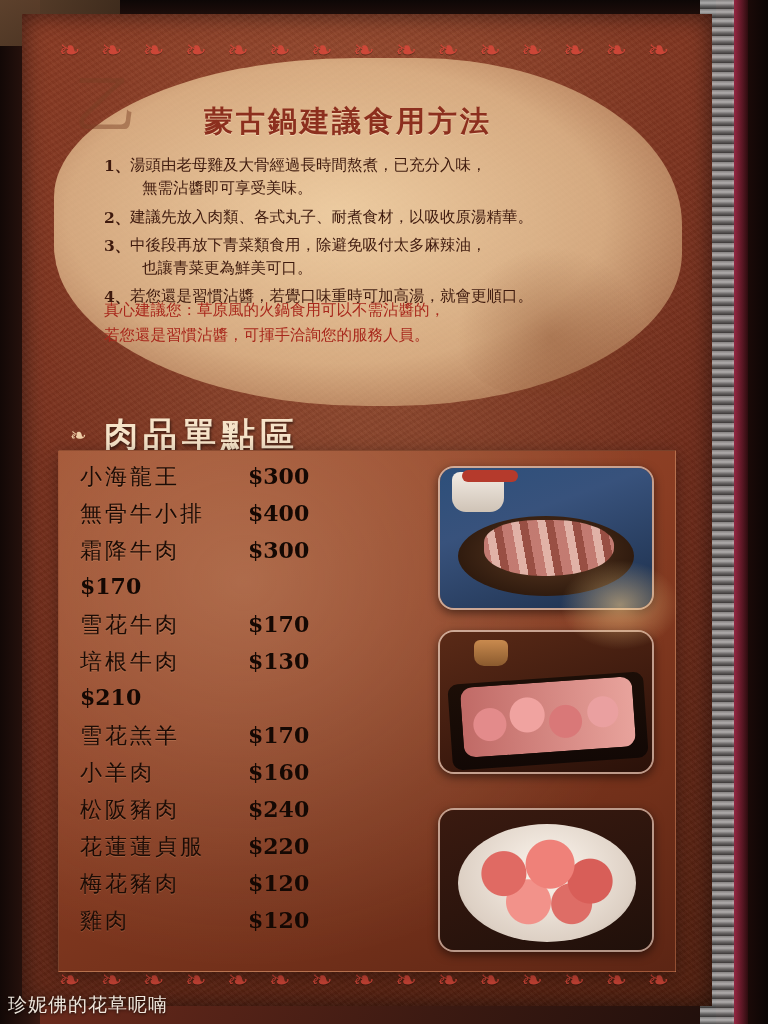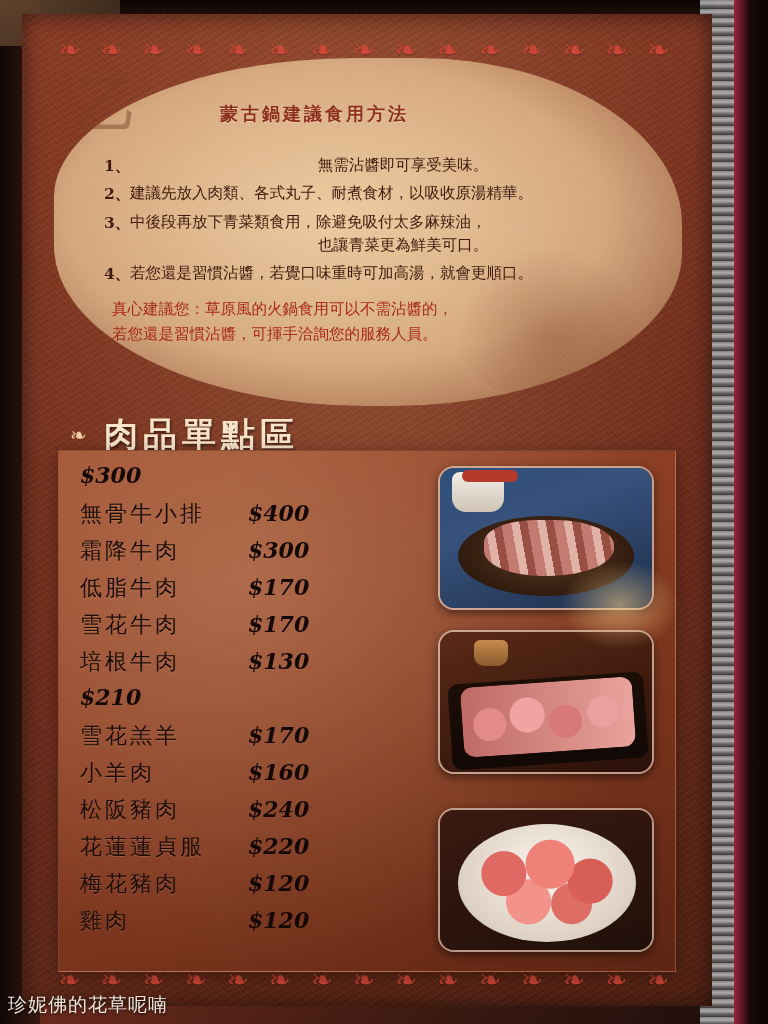--- a/index.html
+++ b/index.html
@@ -129,22 +129,22 @@
   .big-cursive {
     position: absolute;
     left: 16px; top: 16px;
     font-size: 62px;
     color: rgba(120,62,36,.45);
     font-family: "DejaVu Serif", serif;
     line-height: 1;
   }
   .recipe-title {
     position: absolute;
-    left: 160px; top: 44px;
-    font-size: 18px;
+    left: 144px; top: 44px;
+    font-size: 29px;
     letter-spacing: 3px;
     color: #8c2f1e;
     font-family: Liberation Serif, serif;
     font-weight: bold;
     text-shadow: 0 1px 0 rgba(255,230,200,.6);
   }
   .recipe-list {
     position: absolute;
     left: 44px; top: 96px;
     width: 560px;
@@ -157,31 +157,30 @@
     line-height: 1.5;
     color: #3e1a0e;
     font-family: "DejaVu Serif", serif;
   }
   .recipe-num {
     width: 26px;
     flex: 0 0 26px;
     font-weight: bold;
   }
   .recipe-text { flex: 1 1 auto; }
-  .recipe-text .l2 { display: block; padding-left: 12px; text-align: center; }
+  .recipe-text .l2 { display: block; padding-left: 12px; }
 
   .recipe-note {
     position: absolute;
     left: 44px; top: 240px;
     width: 566px;
     color: #a8281c;
     font-size: 15.5px;
     line-height: 1.6;
-    font-family: Liberation Mono, monospace;
-    margin-left: 8px;
+    font-family: Liberation Sans, sans-serif;
   }
 
   
   .section-head {
     position: absolute;
     left: 48px; top: 398px;
     display: flex;
     align-items: center;
     gap: 8px;
   }
@@ -228,21 +227,20 @@
     font-size: 22px;
     letter-spacing: 3px;
     color: #1b0c06;
     font-family: "DejaVu Serif", serif;
     text-shadow: 0 1px 0 rgba(255,200,150,.18);
   }
   .menu-price {
     font-size: 22px;
     color: #140803;
     font-family: "DejaVu Serif", serif;
-    font-style: italic;
     font-weight: bold;
   }
 
   
   .photo {
     position: absolute;
     left: 416px;
     width: 212px; height: 140px;
     border-radius: 16px;
     box-shadow: 0 3px 10px rgba(0,0,0,.5);
@@ -359,20 +357,21 @@
     </div>
 
     <div class="recipe-inner">
       <div class="big-cursive">乙</div>
       <div class="recipe-title">蒙古鍋建議食用方法</div>
 
       <div class="recipe-list">
         <div class="recipe-item">
           <span class="recipe-num">1、</span>
           <span class="recipe-text">
+            <span>湯頭由老母雞及大骨經過長時間熬煮，已充分入味，</span>
             <span class="l2">無需沾醬即可享受美味。</span>
           </span>
         </div>
         <div class="recipe-item">
           <span class="recipe-num">2、</span>
           <span class="recipe-text">
             <span>建議先放入肉類、各式丸子、耐煮食材，以吸收原湯精華。</span>
           </span>
         </div>
         <div class="recipe-item">
@@ -398,32 +397,32 @@
 
     <div class="section-head">
       <span class="section-orn">❧</span>
       <span class="section-title">肉品單點區</span>
     </div>
 
     <div class="price-card"></div>
 
     <div class="menu-list">
       <div class="menu-row">
+        <span class="menu-name">小海龍王</span>
         <span class="menu-price">$300</span>
       </div>
       <div class="menu-row">
         <span class="menu-name">無骨牛小排</span>
         <span class="menu-price">$400</span>
       </div>
       <div class="menu-row">
         <span class="menu-name">霜降牛肉</span>
         <span class="menu-price">$300</span>
       </div>
       <div class="menu-row">
-        <span class="menu-name">低脂牛肉</span>
         <span class="menu-price">$170</span>
       </div>
       <div class="menu-row">
         <span class="menu-name">雪花牛肉</span>
         <span class="menu-price">$170</span>
       </div>
       <div class="menu-row">
         <span class="menu-name">培根牛肉</span>
         <span class="menu-price">$130</span>
       </div>

